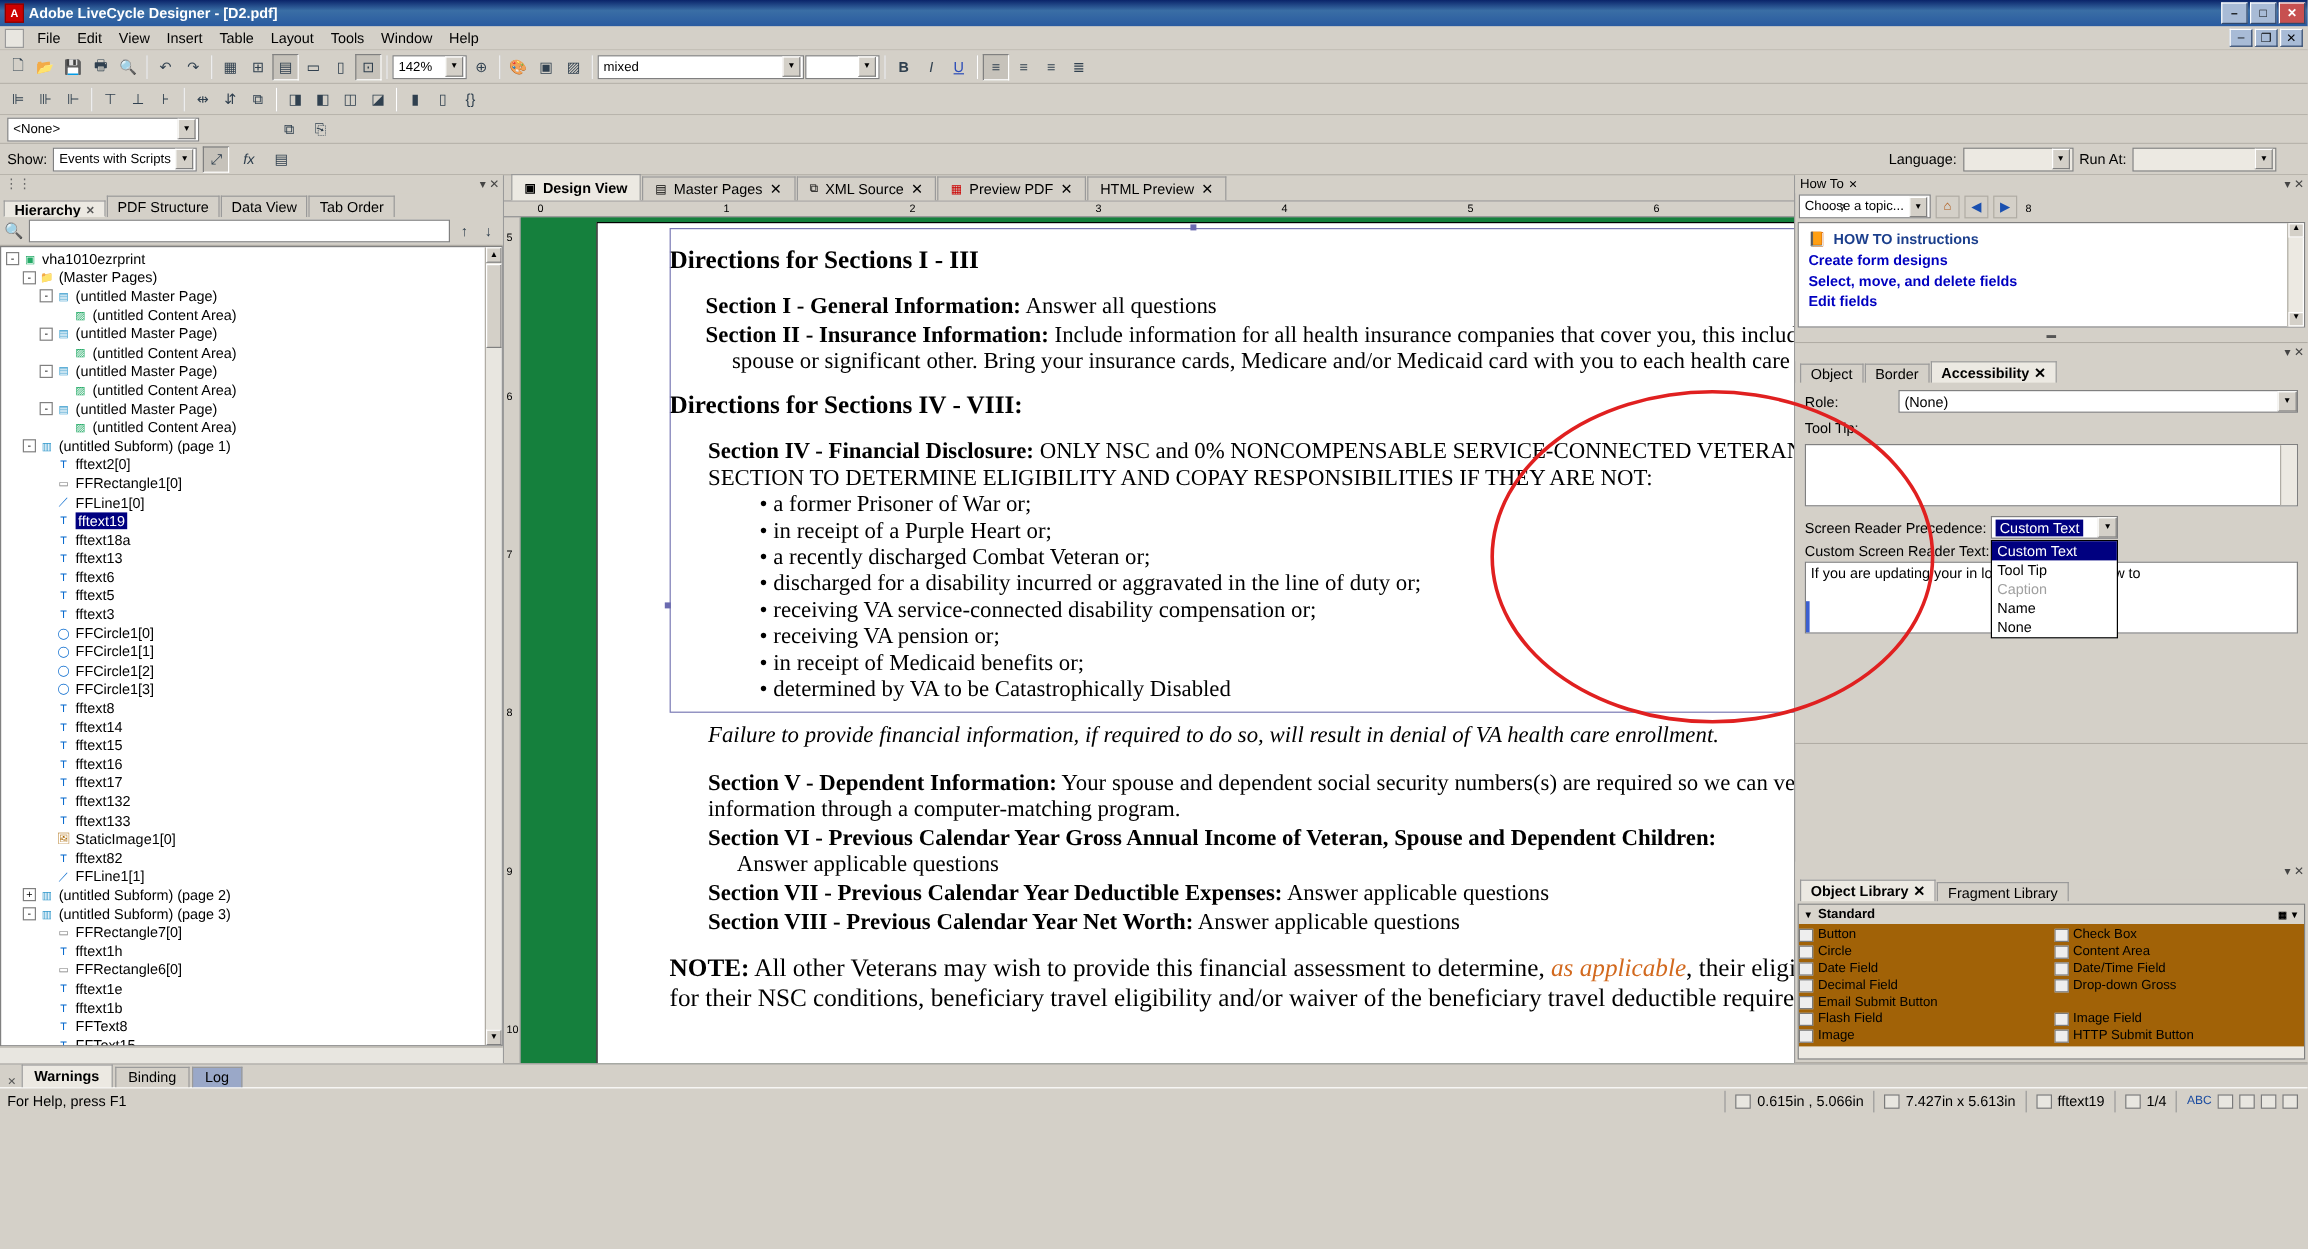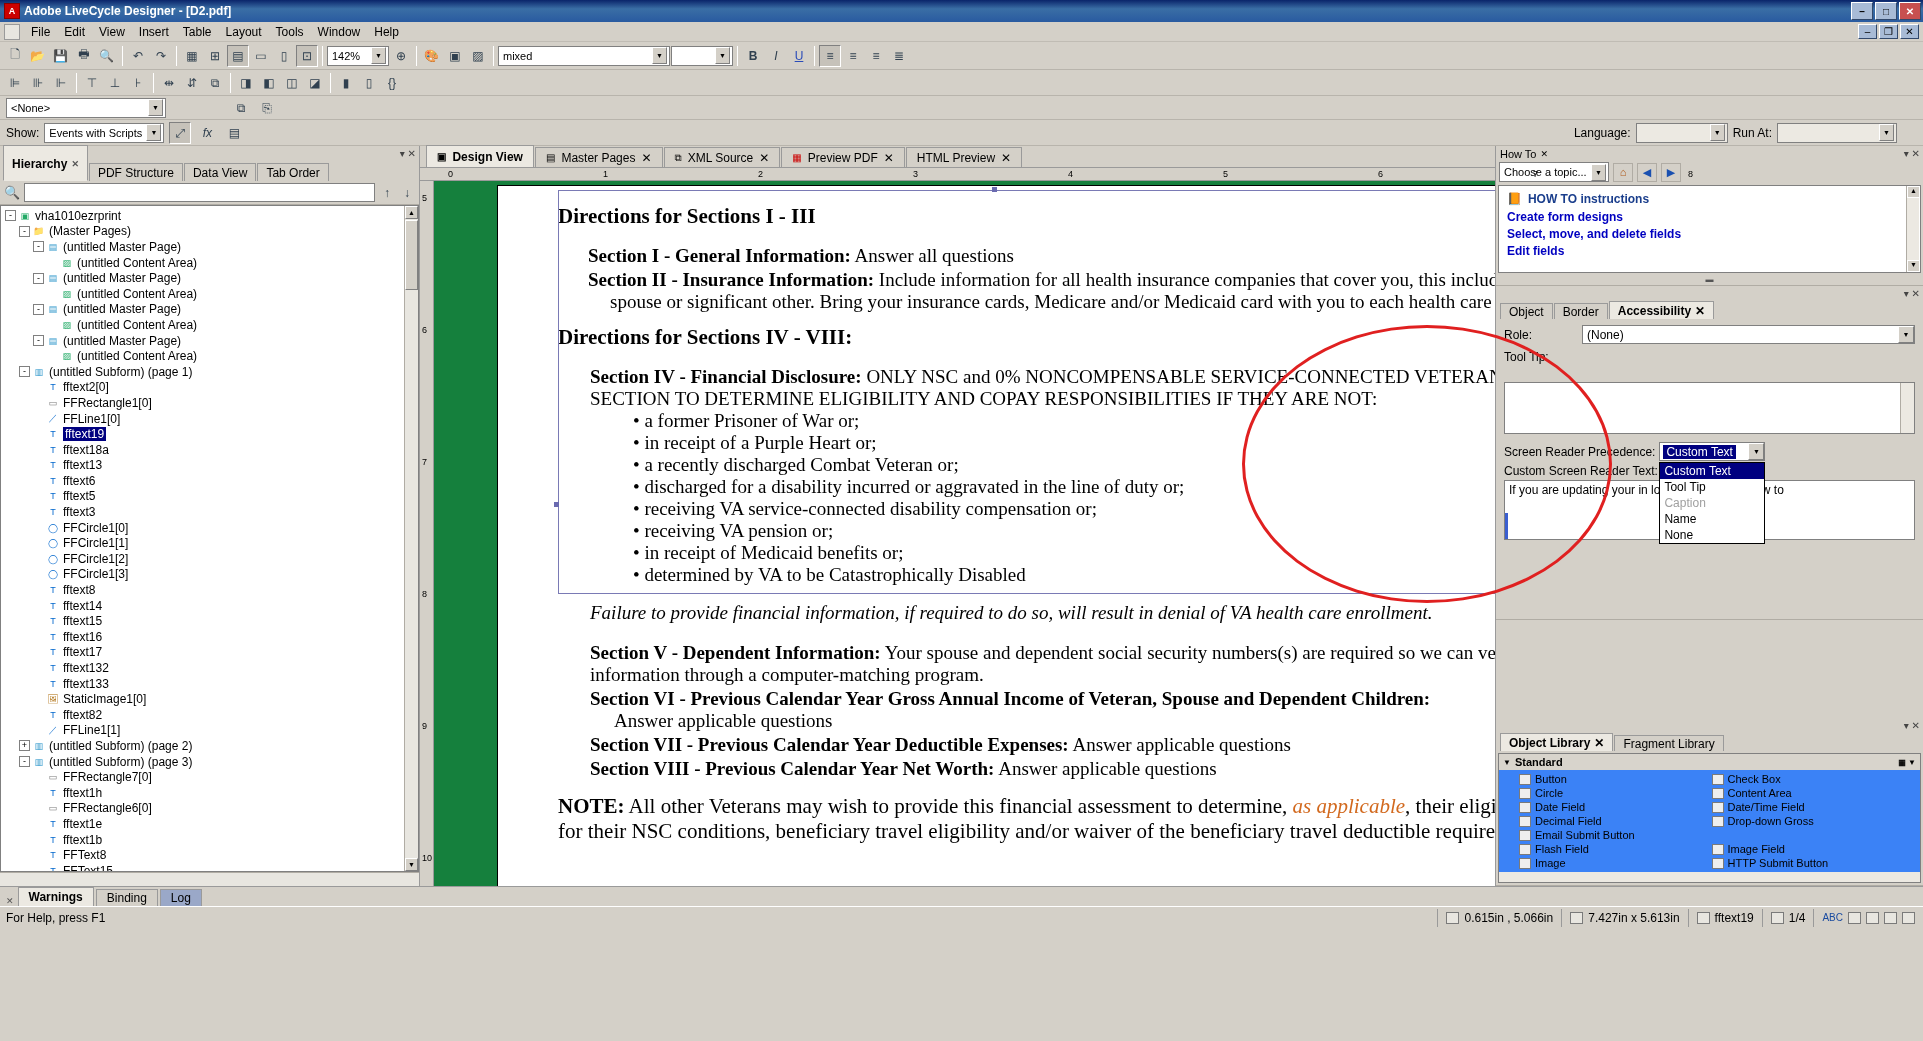--- a/index.html
+++ b/index.html
@@ -84,21 +84,21 @@
   .panel-titlebar {
     height:15px; background:#d4d0c8; display:flex; align-items:center; font-size:11px; padding-left:4px;
   }
   .panel-close { margin-left:auto; margin-right:3px; font-size:10px; color:#444; }
   .tabstrip { height:20px; display:flex; align-items:flex-end; background:#d4d0c8; padding-left:3px; }
   .tab {
     height:18px; padding:1px 8px 0 8px; font-size:12px; background:#d4d0c8;
     border:1px solid #9a9a9a; border-bottom:none; margin-right:1px;
     display:flex; align-items:center; gap:4px;
   }
-  .tab.active { background:#ece9e2; font-weight:bold; height:36px; border-bottom:1px solid #ece9e2; }
+  .tab.active { background:#ece9e2; font-weight:bold; height:14px; border-bottom:1px solid #ece9e2; }
   .tab .x { font-size:9px; color:#555; }
   .searchrow {
     height:24px; display:flex; align-items:center; gap:4px; padding:2px 4px; background:#d4d0c8;
     border-bottom:1px solid #b0aca4;
   }
   .searchrow input {
     flex:1; height:19px; border:1px solid #808080; font-size:12px; padding:0 3px; background:#fff;
   }
   .tree {
     flex:1; background:#fff; border:1px solid #808080; margin:0; overflow:hidden; position:relative;
@@ -184,21 +184,21 @@
 
   .ellipse-annot {
     position:absolute; border:3px solid #e02020; border-radius:50%;
     pointer-events:none;
   }
 
   
   .ol-head { height:18px; display:flex; align-items:flex-end; padding-left:4px; background:#d4d0c8;}
   .olbody { background:#ece9e2; border:1px solid #808080; margin:2px; height:130px; overflow:hidden; font-size:11px;}
   .ol-std { display:flex; align-items:center; gap:4px; padding:2px 4px; background:#d8d4cc; font-weight:bold;}
-  .olgrid { display:grid; grid-template-columns:1fr 1fr; gap:0 4px; padding:2px 20px; background:#3b82f6;}
+  .olgrid { display:grid; grid-template-columns:1fr 1fr; gap:0 4px; padding:2px 0; background:#a16207;}
   .olitem { display:flex; align-items:center; gap:4px; height:14px; white-space:nowrap; overflow:hidden;}
   .olic { width:12px;height:11px;border:1px solid #7a7a7a;background:#eee;display:inline-block;}
 
   
   .bottomtabs { height:20px; background:#d4d0c8; display:flex; align-items:flex-end; padding-left:6px; border-top:1px solid #9a9a9a;}
   .btab { height:17px; padding:0 10px; font-size:12px; border:1px solid #9a9a9a; border-bottom:none; background:#d4d0c8; margin-right:2px;
     display:flex;align-items:center;}
   .btab.active { background:#ece9e2; font-weight:bold; height:19px;}
   .btab.log { background:#9aa8c8; }
   .statusbar {
@@ -749,21 +749,21 @@
           </div>
         </div>
         <div class="accbody">
           <div class="frow">
             <label>Role:</label>
             <div class="fcombo">
               <span>(None)</span>
               <span class="arrow">▼</span>
             </div>
           </div>
-          <div style="margin-bottom:18px;">Tool Tip:</div>
+          <div style="margin-bottom:6px;">Tool Tip:</div>
           <div class="ttarea">
             <span></span>
             <div class="sb"></div>
           </div>
           <div class="srp-row" style="margin-top:8px;">
             <span>Screen Reader Precedence:</span>
             <div class="srp-combo">
               <span class="sel">Custom Text</span>
               <span class="arrow" style="margin-left:auto;width:16px;height:17px;background:#d4d0c8;border:1px solid #fff;border-right-color:#808080;border-bottom-color:#808080;display:flex;align-items:center;justify-content:center;font-size:7px;">▼</span>
               <div class="dropdown">

